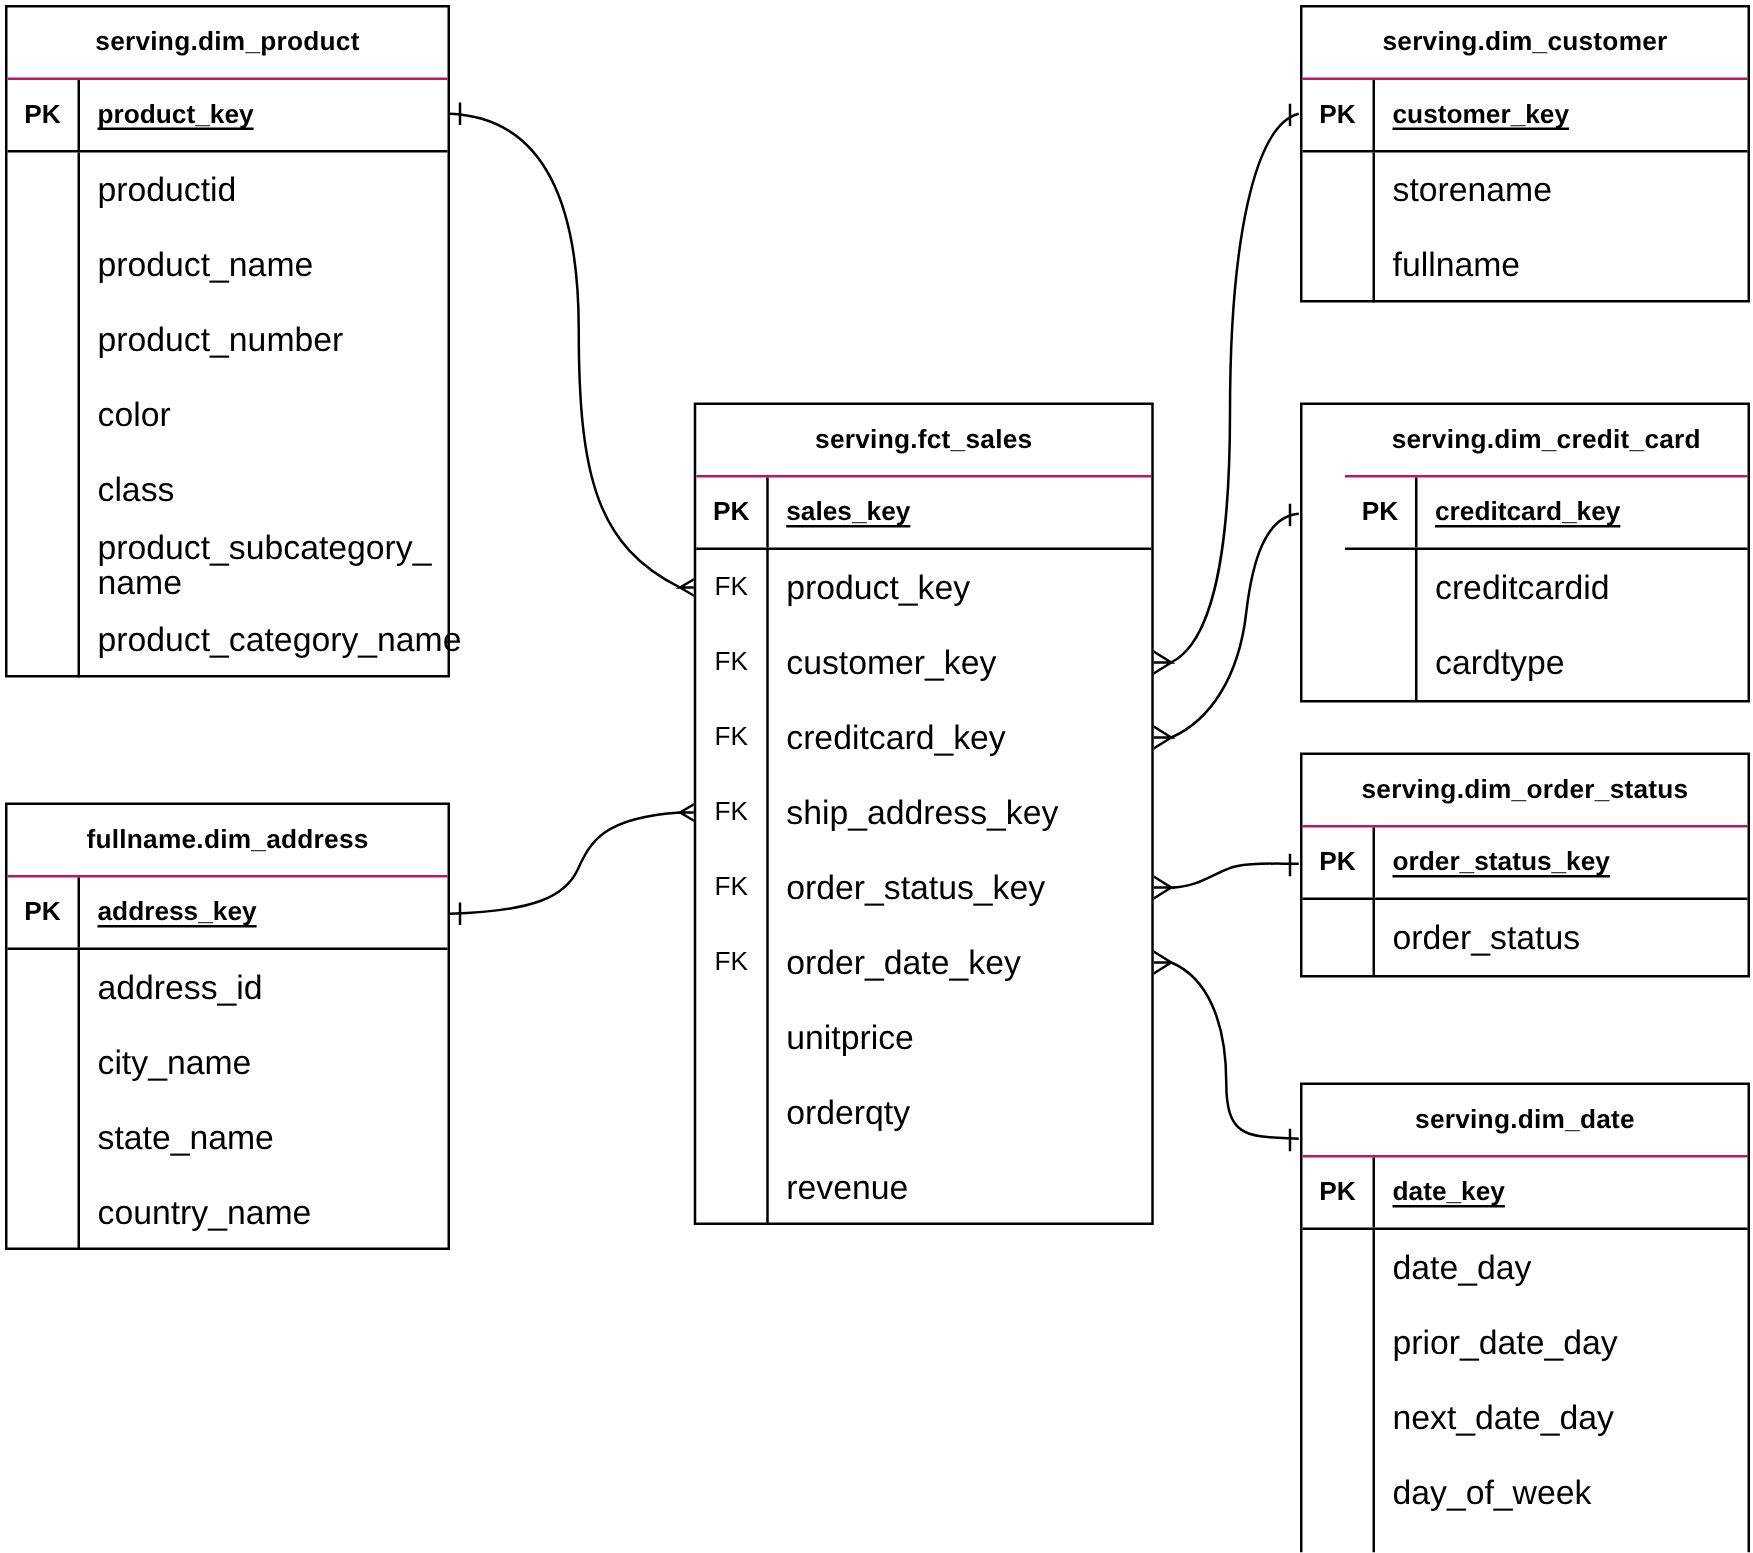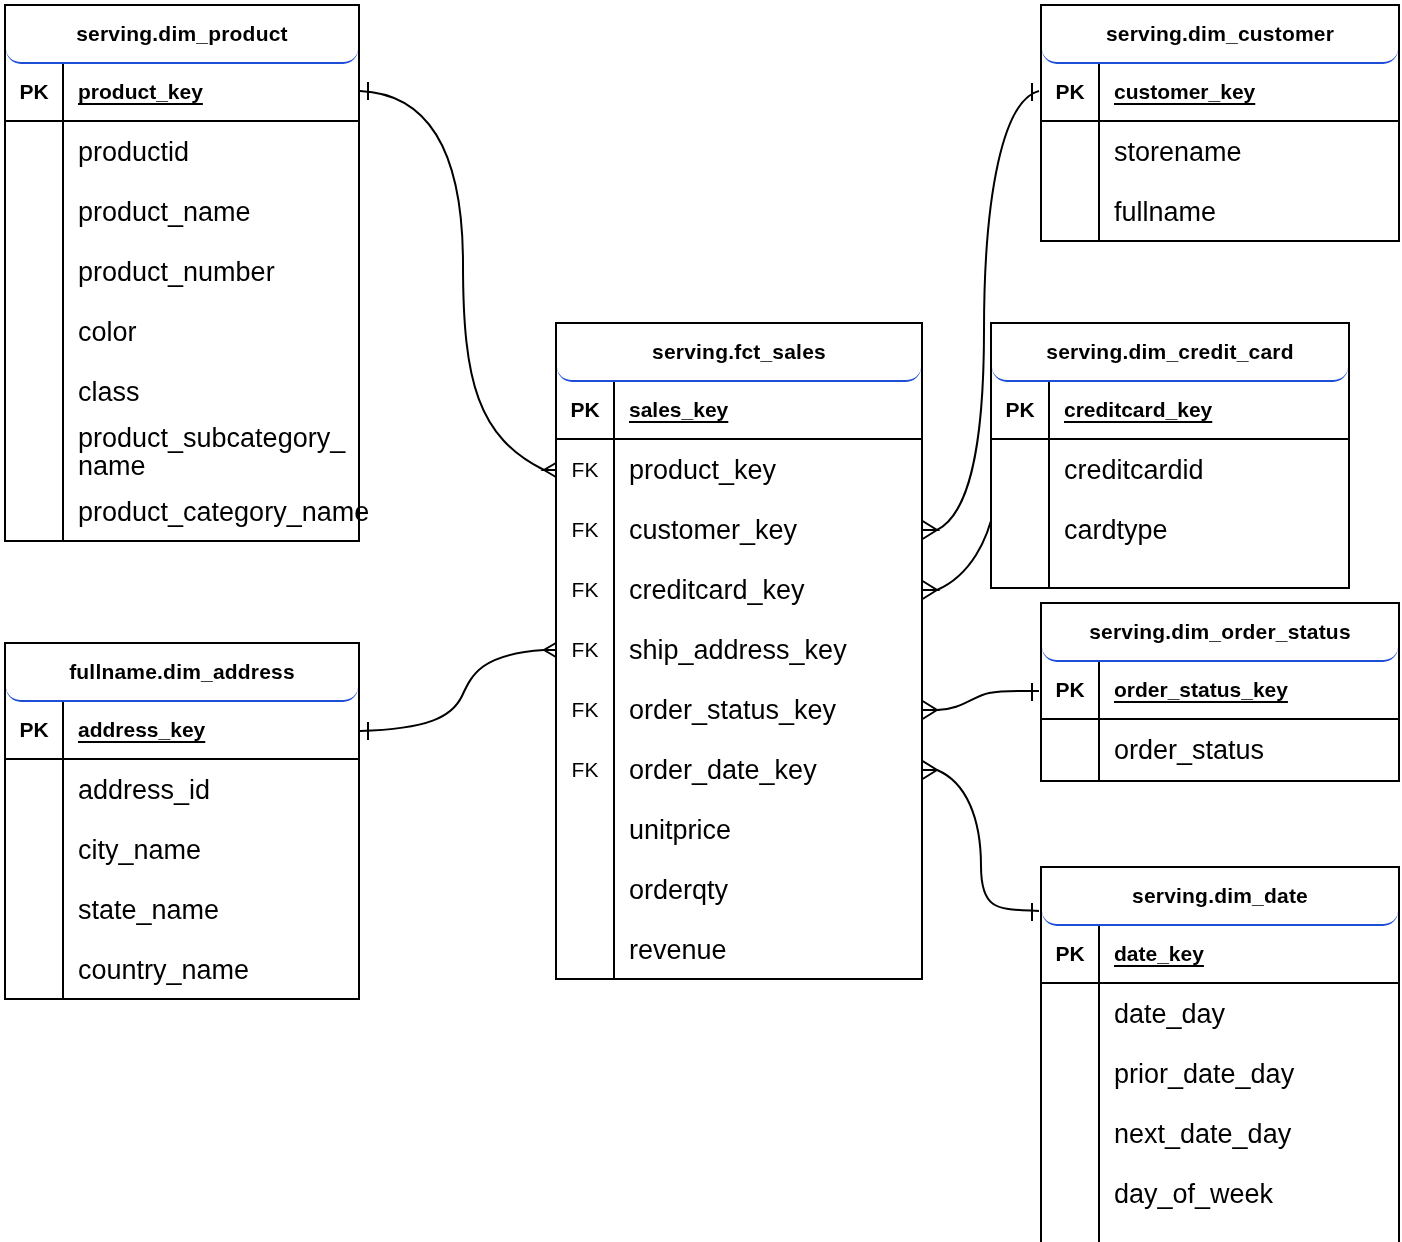--- a/index.html
+++ b/index.html
@@ -14,25 +14,24 @@
   #wires{position:absolute;left:0;top:0;width:1402px;height:1242px;}
   .tbl{
     position:absolute;
     background:#fff;
     border:2px solid #000;
     display:flex;flex-direction:column;
     box-sizing:border-box;
   }
   .tbl-header{
     height:58px;flex:0 0 58px;
-    border-bottom:2px solid #1d4ed8;
+    border-bottom:2px solid #be185d;
     display:flex;align-items:center;justify-content:center;
     font-weight:bold;font-size:21px;letter-spacing:0.2px;
     box-sizing:border-box;
-    border-radius:15px;
   }
   .tbl-pkrow{
     height:58px;flex:0 0 58px;
     border-bottom:2px solid #000;
     display:flex;box-sizing:border-box;
   }
   .keycol{
     width:58px;flex:0 0 58px;
     border-right:2px solid #000;
     display:flex;align-items:center;justify-content:center;
@@ -65,21 +64,21 @@
     display:flex;align-items:center;
     padding-left:14px;
     font-size:27px;
     white-space:pre-line;
     line-height:28px;
   }
   
   #t-dim_product      {left:4px;    top:4px;   width:356px; height:538px;}
   #t-dim_customer     {left:1040px; top:4px;   width:360px; height:238px;}
   #t-fct_sales        {left:555px;  top:322px; width:368px; height:658px;}
-  #t-dim_credit_card  {left:990px; top:322px; width:360px; height:267px;}
+  #t-dim_credit_card  {left:1040px; top:322px; width:360px; height:240px;padding-left:34px;}
   #t-dim_order_status {left:1040px; top:602px; width:360px; height:180px;}
   #t-dim_date         {left:1040px; top:866px; width:360px; height:418px;}
   #t-dim_address      {left:4px;    top:642px; width:356px; height:358px;}
   .wire{stroke:#000;stroke-width:2;fill:none;}
 </style>
 </head>
 <body>
 
 <div id="canvas">
 

